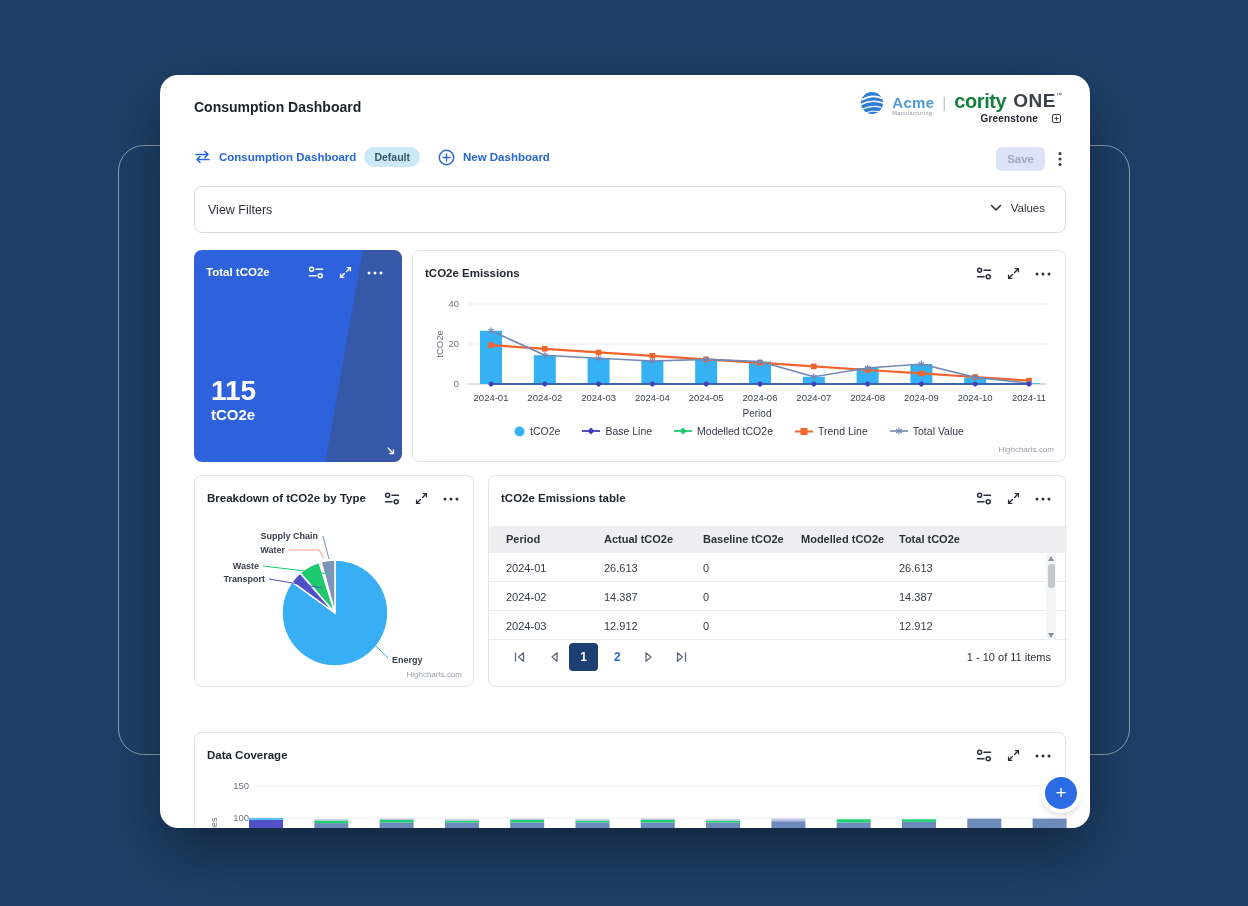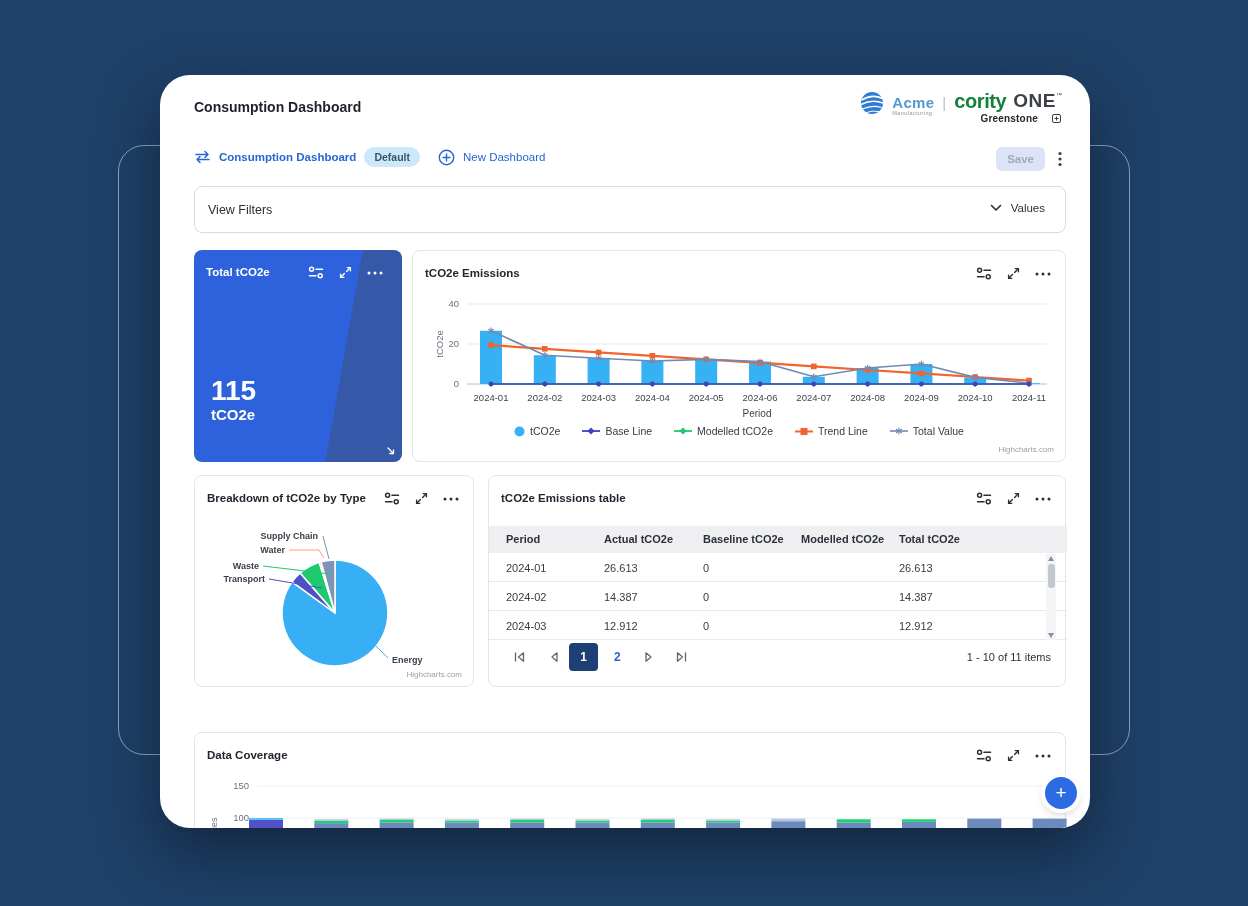--- a/index.html
+++ b/index.html
@@ -4,21 +4,21 @@
 <style>
   * { margin:0; padding:0; box-sizing:border-box; }
   html,body { width:1248px; height:906px; }
   body { font-family:"Liberation Sans", sans-serif; background:#1f4068; position:relative; overflow:hidden; }
   #canvas { position:absolute; inset:0; }
 
   .frame { position:absolute; left:118px; top:145px; width:1012px; height:610px;
     border:1px solid rgba(255,255,255,.5); border-radius:26px; }
 
   .card { position:absolute; left:160px; top:75px; width:930px; height:753px;
-    background:#fff; border-radius:30px; overflow:hidden;
+    background:#fff; border-radius:18px; overflow:hidden;
     box-shadow:0 24px 60px rgba(0,0,0,.4); }
 
   
   .page-title { position:absolute; left:34px; top:24px; font-size:14px; font-weight:700; color:#1d2129; }
   .brand { position:absolute; right:28px; top:13px; height:40px; display:flex; align-items:flex-start; gap:7px; }
   .acme-logo { margin-top:2px; }
   .acme-txt { display:flex; flex-direction:column; margin-top:8px; }
   .acme-name { font-size:15px; color:#519ad2; font-weight:600; letter-spacing:.3px; line-height:14px; }
   .acme-sub { font-size:5.5px; color:#8d939c; letter-spacing:.4px; }
   .brand-div { color:#b9bfc8; font-size:15px; margin:6px 1px 0 1px; font-weight:300; }
@@ -28,21 +28,21 @@
   .tm { font-size:6px; color:#3c4148; margin-top:2px; }
   .greenstone-row { position:absolute; right:1px; top:25px; display:flex; align-items:center; gap:14px; }
   .greenstone { font-size:10px; font-weight:700; color:#23272e; letter-spacing:.2px; }
 
   
   .toolbar { position:absolute; left:34px; right:28px; top:72px; height:28px; }
   .tb-left { position:absolute; left:0; top:0; display:flex; align-items:center; gap:8px; }
   .dash-link { color:#2667d3; font-size:11.5px; font-weight:700; cursor:pointer; }
   .badge { background:#cde9f9; color:#35576b; font-size:10.5px; font-weight:600; padding:4px 10px; border-radius:11px; }
   .plus-icon { margin-left:10px; display:flex; }
-  .new-dash { color:#2667d3; font-size:11.5px; font-weight:400; cursor:pointer; }
+  .new-dash { color:#2667d3; font-size:11.5px; font-weight:700; cursor:pointer; }
   .tb-right { position:absolute; right:0; top:0; display:flex; align-items:center; gap:13px; }
   .save { background:#dde3f6; color:#a1a9bd; border:none; font-size:11.5px; font-weight:600;
     padding:6px 11px; border-radius:6px; font-family:inherit; }
 
   
   .filters { position:absolute; left:34px; top:111px; width:872px; height:47px;
     border:1px solid #d8dbe2; border-radius:8px; }
   .filters-label { position:absolute; left:13px; top:16px; font-size:12.5px; color:#2a2f36; }
   .filters-expand { position:absolute; right:20px; top:15px; display:flex; align-items:center; gap:9px;
     font-size:11.5px; color:#2a3039; cursor:pointer; }

